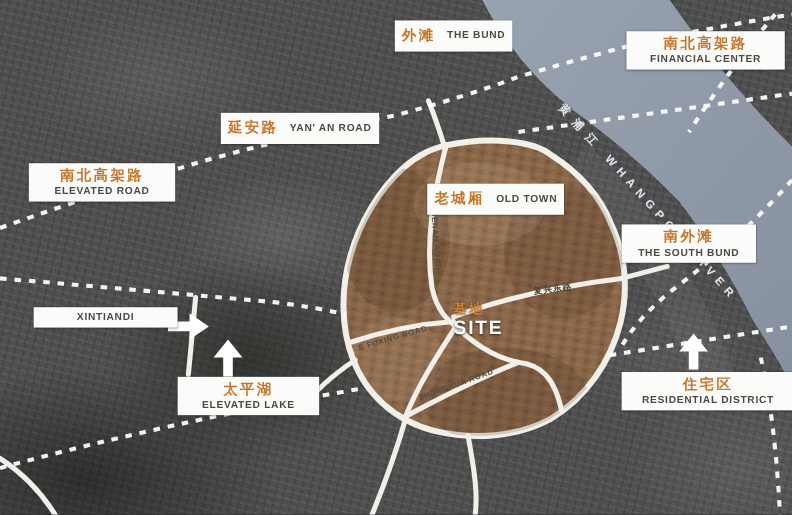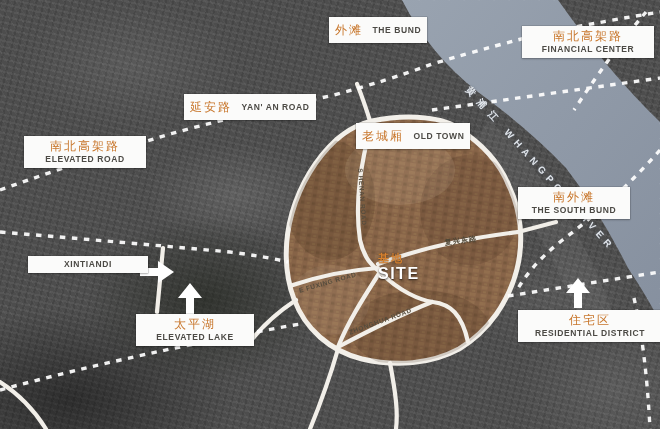--- a/index.html
+++ b/index.html
@@ -17,21 +17,21 @@
       repeating-linear-gradient(103deg, rgba(0,0,0,.10) 0 2px, transparent 2px 7px),
       repeating-linear-gradient(58deg, rgba(255,255,255,.03) 0 1px, transparent 1px 5px),
       #4d4d4d;
   }
   svg.map{position:absolute;left:0;top:0;}
   .lbl{
     position:absolute;background:#fbfbfa;text-align:center;
     padding:3px 6px;box-shadow:0 0 0 .5px rgba(0,0,0,.18), 0 1px 2px rgba(0,0,0,.25);
     line-height:1.25;white-space:nowrap;
   }
-  .lbl .zh{color:#c8762b;font-weight:normal;font-size:12px;letter-spacing:2px;display:block;}
+  .lbl .zh{color:#c8762b;font-weight:bold;font-size:12px;letter-spacing:2px;display:block;}
   .lbl .en{color:#4c4a45;font-weight:bold;font-size:8.5px;letter-spacing:.6px;display:block;}
   .lbl.one .zh,.lbl.one .en{display:inline-block;vertical-align:middle;}
   .lbl.one .zh{margin-right:5px;}
   .road-name{
     position:absolute;color:#564c3d;font-size:6.5px;font-weight:bold;
     letter-spacing:.6px;transform-origin:0 0;white-space:nowrap;
   }
   .site{position:absolute;text-align:left;line-height:1.15;}
   .site .site-zh{color:#d8822f;font-size:11px;font-weight:bold;letter-spacing:2px;
     text-shadow:0 0 2px rgba(0,0,0,.5);}
@@ -148,35 +148,35 @@
   <div class="lbl one" style="left:184px;top:94px;">
     <span class="zh">延安路</span>
     <span class="en">YAN' AN ROAD</span>
   </div>
 
   <div class="lbl two" style="left:24px;top:136px;width:110px;text-align:center;">
     <span class="zh">南北高架路</span>
     <span class="en">ELEVATED ROAD</span>
   </div>
 
-  <div class="lbl one" style="left:356px;top:123px;">
+  <div class="lbl one" style="left:356px;top:153px;">
     <span class="zh">老城厢</span>
     <span class="en">OLD TOWN</span>
   </div>
 
   <div class="lbl two" style="left:518px;top:187px;width:100px;">
     <span class="zh">南外滩</span>
     <span class="en">THE SOUTH BUND</span>
   </div>
 
   <div class="lbl two" style="left:28px;top:256px;width:108px;">
     <span class="en">XINTIANDI</span>
   </div>
 
-  <div class="lbl two" style="left:136px;top:314px;width:106px;">
+  <div class="lbl two" style="left:148px;top:314px;width:106px;">
     <span class="zh">太平湖</span>
     <span class="en">ELEVATED LAKE</span>
   </div>
 
   <div class="lbl two" style="left:518px;top:310px;width:132px;">
     <span class="zh">住宅区</span>
     <span class="en">RESIDENTIAL DISTRICT</span>
   </div>
 
   <div class="site" style="left:378px;top:252px;width:50px;">

